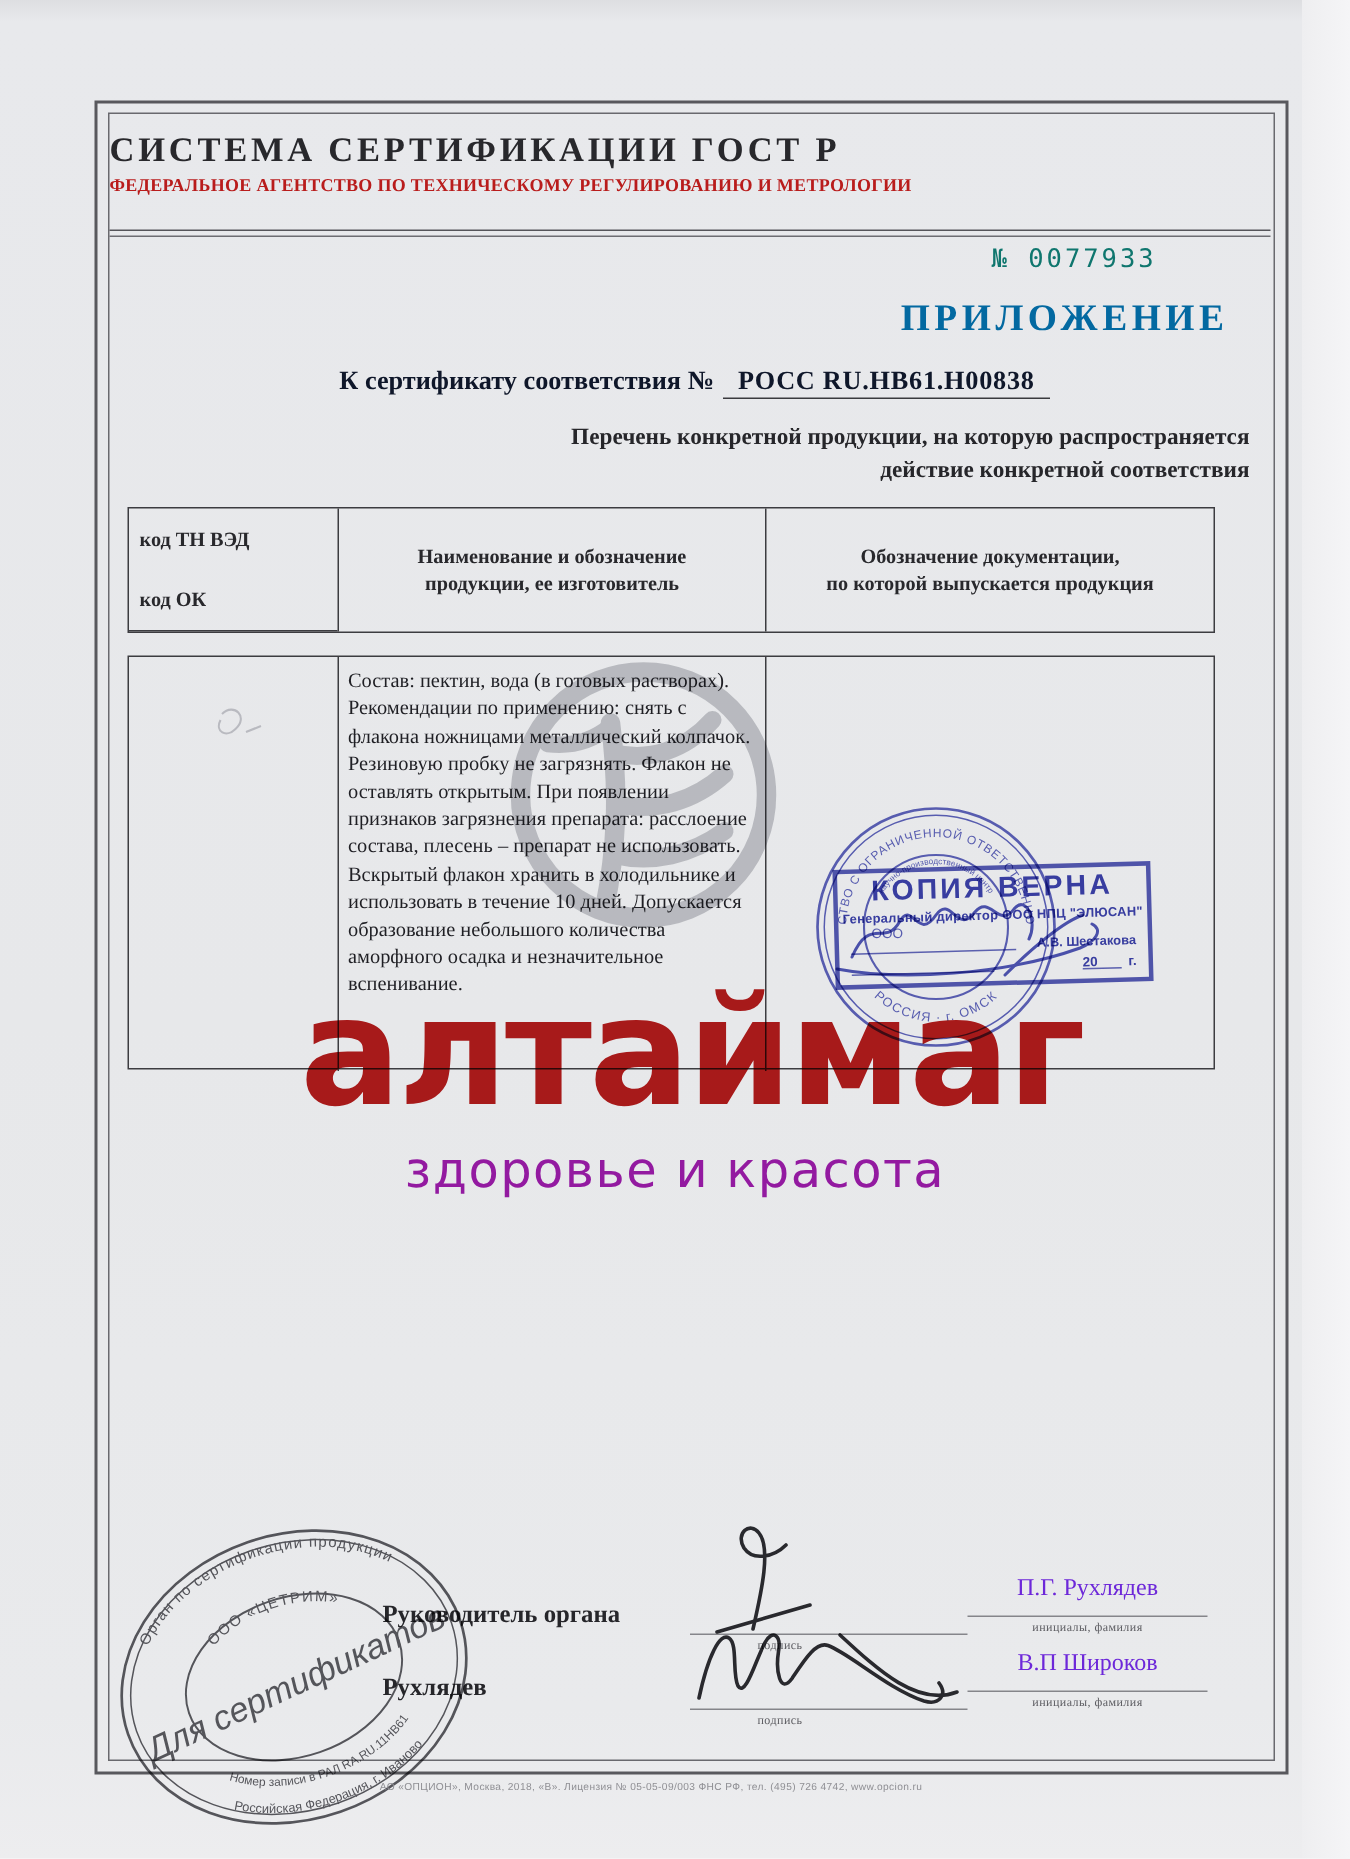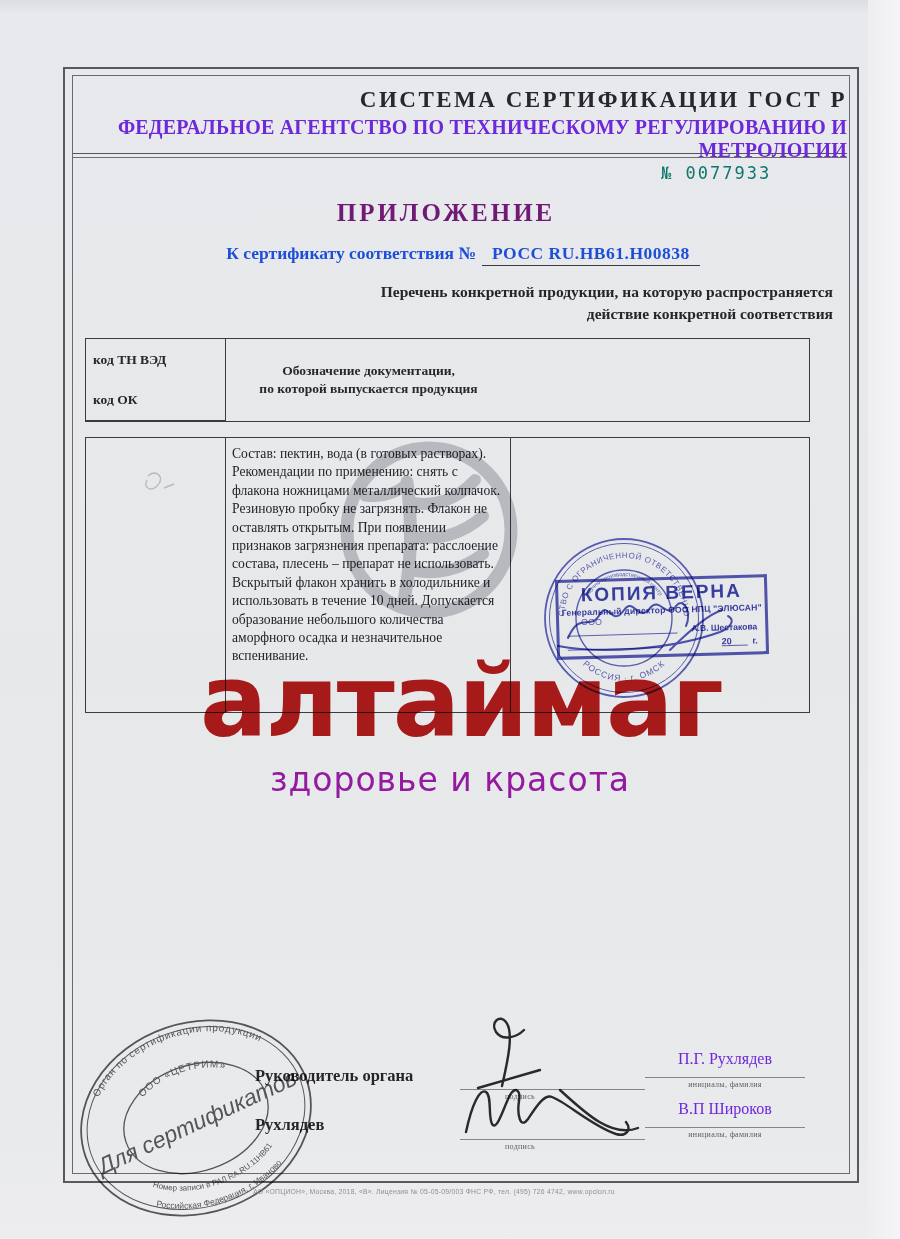--- a/index.html
+++ b/index.html
@@ -16,27 +16,27 @@
   }
   .paper-edge-right{
     position:absolute;left:868px;top:0;width:32px;height:1239px;
     background:linear-gradient(90deg,#eeeef0,#f5f5f7);
   }
   .abs{position:absolute;}
   
   .border-outer{left:63px;top:67px;width:792px;height:1112px;border:2px solid #58585d;}
   .border-inner{left:72px;top:75px;width:776px;height:1097px;border:1px solid #69696e;}
   
-  .header-band{left:73px;top:76px;width:774px;height:77px;border-bottom:1.5px solid #55555a;text-align:right;}
+  .header-band{left:73px;top:76px;width:774px;height:77px;border-bottom:1.5px solid #55555a;text-align:left;}
   .header-band .l1{margin-top:11px;font-size:23px;font-weight:bold;letter-spacing:2.5px;color:#28282c;}
-  .header-band .l2{margin-top:3px;font-size:20px;font-weight:bold;letter-spacing:0.2px;color:#6d28d9;}
+  .header-band .l2{margin-top:3px;font-size:12px;font-weight:bold;letter-spacing:0.2px;color:#b91c1c;}
   .band-rule2{left:73px;top:157px;width:774px;height:0;border-top:1px solid #6d6d72;}
   .form-number{left:661px;top:163px;width:230px;font-family:"DejaVu Sans Mono",monospace;font-size:17px;letter-spacing:2px;color:#0f766e;}
-  .doc-title{left:73px;top:199px;width:746px;text-align:center;font-size:25px;font-weight:bold;letter-spacing:3px;color:#701a75;}
-  .cert-line{left:73px;top:243px;width:780px;text-align:center;font-size:17.5px;font-weight:bold;color:#1d4ed8;}
+  .doc-title{left:73px;top:199px;width:746px;text-align:right;font-size:25px;font-weight:bold;letter-spacing:3px;color:#0369a1;}
+  .cert-line{left:73px;top:243px;width:780px;text-align:center;font-size:17.5px;font-weight:bold;color:#0f172a;}
   .cert-number{display:inline-block;font-weight:bold;border-bottom:1.5px solid #3a3a3e;padding:0 10px 1px 10px;margin-left:6px;letter-spacing:0.5px;}
   .subtitle{left:73px;top:281px;width:760px;text-align:right;font-size:15.5px;font-weight:bold;line-height:22px;color:#26262a;}
   
   .tbl{border:1.5px solid #3c3c40;display:grid;grid-template-columns:140px 285px 1fr;}
   .tbl-header{left:85px;top:338px;width:723px;height:82px;}
   .tbl-body{left:85px;top:437px;width:723px;height:274px;}
   .cell{position:relative;}
   .cell.c1,.cell.c2{border-right:1.5px solid #3c3c40;}
   .hdr-c1-row{height:41px;display:flex;align-items:center;padding-left:7px;font-size:13.5px;font-weight:bold;color:#28282c;}
   .hdr-c1-row.first{border-bottom:1px solid #3c3c40;height:40px;}
@@ -103,20 +103,26 @@
 
 <div class="abs subtitle">
   <div>Перечень конкретной продукции,  на которую распространяется</div>
   <div>действие конкретной соответствия</div>
 </div>
 
 <div class="abs tbl tbl-header">
   <div class="cell c1">
     <div class="hdr-c1-row">код ТН ВЭД</div>
     <div class="hdr-c1-row first">код ОК</div>
+  </div>
+  <div class="cell c2">
+    <div class="hdr-center">
+      <div>Наименование и обозначение</div>
+      <div>продукции, ее изготовитель</div>
+    </div>
   </div>
   <div class="cell c3">
     <div class="hdr-center">
       <div>Обозначение документации,</div>
       <div>по которой выпускается продукция</div>
     </div>
   </div>
 </div>
 
 <div class="abs tbl tbl-body">

